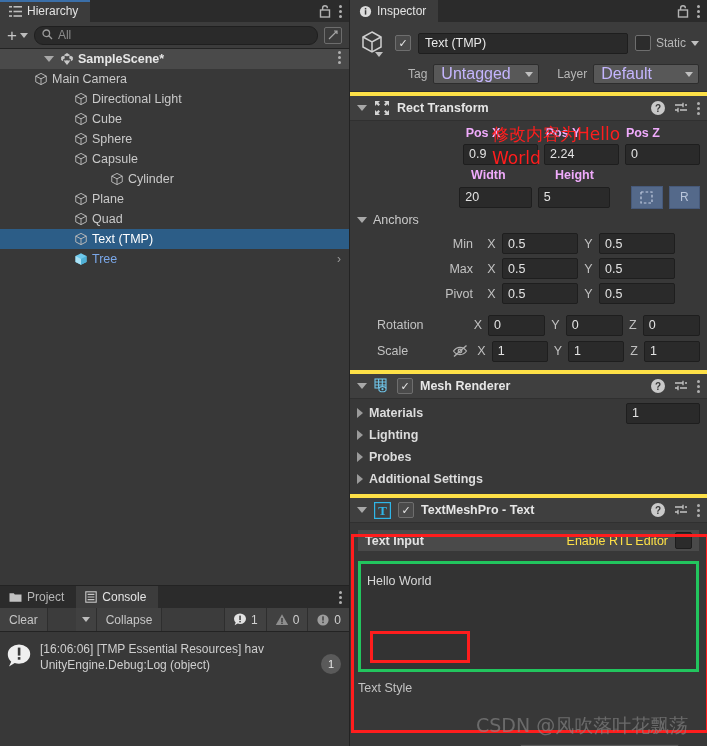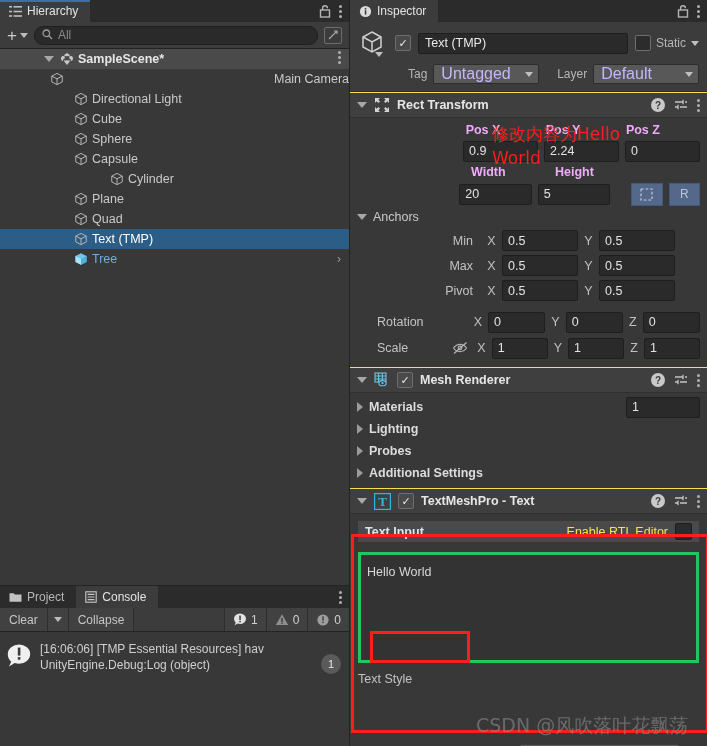--- a/index.html
+++ b/index.html
@@ -82,21 +82,21 @@
   
   .console { height: 160px; background: #383838; display: flex; flex-direction: column; border-top: 1px solid #232323;}
   .c-toolbar {
     height: 23px; background: #3c3c3c; display: flex; align-items: stretch;
     border-bottom: 1px solid #232323; font-size: 12px;
   }
   .c-btn {
     display:flex;align-items:center; padding: 0 9px; color:#c6c6c6;
     border-right: 1px solid #2e2e2e; background:#414141;
   }
-  .c-split { display:flex; align-items:stretch; }
+  .c-split { display:flex; align-items:stretch;gap:28px; }
   .c-split .dd { display:flex;align-items:center;padding:0 6px;background:#414141;border-right:1px solid #2e2e2e;}
   .c-flex { flex: 1; background: #3c3c3c; }
   .counter { display:flex;align-items:center;gap:4px;padding:0 8px;background:#414141;border-left:1px solid #2e2e2e;color:#d0d0d0;}
   .c-body { flex:1; background: #383838; padding: 6px 0 0 0; }
   .log-row { display:flex; gap:8px; padding: 3px 6px; position:relative; }
   .log-text { font-size: 12px; color: #cfcfcf; line-height: 16px; white-space: nowrap; overflow:hidden; }
   .log-badge {
     position:absolute; right: 8px; top: 16px;
     width: 20px;height:20px;border-radius:50%;background:#5a5a5a;color:#e8e8e8;
     display:flex;align-items:center;justify-content:center;font-size:11px;
@@ -123,21 +123,21 @@
   .obj-line2 { display:flex;align-items:center;gap:6px; margin-top:6px; }
   .lbl-m { color:#b6b6b6; font-size:12px; }
   .dropdown {
     height:18px;background:#585858;border:1px solid #2d2d2d;border-radius:2px;
     display:flex;align-items:center;justify-content:space-between;gap:8px;
     padding:0 5px 0 7px;color:#c4b5fd;font-size:16px;
   }
 
   .comp-head {
     height: 24px; display:flex;align-items:center;gap:7px;padding:0 7px;
-    background:#3f3f3f; border-top:1px solid #fde047; border-bottom:1px solid #303030;
+    background:#3f3f3f; border-top:4px solid #fde047; border-bottom:1px solid #303030;
   }
   .comp-title { font-weight:bold;color:#e6e6e6;font-size:12.5px; }
   .comp-head .right-icons { margin-left:auto; display:flex;align-items:center;gap:9px; }
   .help-ico {
     width:14px;height:14px;border-radius:50%;background:#c9c9c9;color:#3a3a3a;
     display:flex;align-items:center;justify-content:center;font-size:10px;font-weight:bold;
   }
   .comp-body { padding: 4px 0 6px 0; }
 
   .field-row { display:flex; align-items:center; height: 24px; padding: 0 7px; gap:6px; }
@@ -257,21 +257,21 @@
           <span class="cube-ico">
             <svg width="14" height="14" viewBox="0 0 16 16">
                 <path fill="#c8c8c8" d="M8 1.2 11 3v2.2L9.3 4.2 8 5 6.7 4.2 5 5.2V3zM3.6 4.3 5.4 5.3v2L3.6 8.4v2.1L1.3 9.2V5.6zM12.4 4.3l2.3 1.3v3.6l-2.3 1.3V8.4L10.6 7.3v-2zM8 9.1l1.3.8 1.7-1v2.1L8 14.8 5 11v-2.1l1.7 1z"></path>
               </svg>
           </span>
           <span class="lbl">SampleScene*</span>
           <span class="kebab-wrap"><span class="kebab"><i></i><i></i><i></i></span></span>
         </div>
 
         <div id="tree-rows">
-            <div class="row" style="padding-left: 50px; justify-content: space-between;">
+            <div class="row" style="padding-left: 34px;">
               <span class="cube-ico"><svg width="14" height="14" viewBox="0 0 16 16" fill="none" stroke="#b9b9b9" stroke-width="1.1">
                   <path d="M8 1.6 14 4.7v6.6L8 14.4 2 11.3V4.7z"></path>
                   <path d="M2 4.7 8 7.8l6-3.1M8 7.8v6.6"></path>
                 </svg></span>
               <span class="lbl">Main Camera</span>
             </div>
             <div class="row" style="padding-left: 74px;">
               <span class="cube-ico"><svg width="14" height="14" viewBox="0 0 16 16" fill="none" stroke="#b9b9b9" stroke-width="1.1">
                   <path d="M8 1.6 14 4.7v6.6L8 14.4 2 11.3V4.7z"></path>
                   <path d="M2 4.7 8 7.8l6-3.1M8 7.8v6.6"></path>

